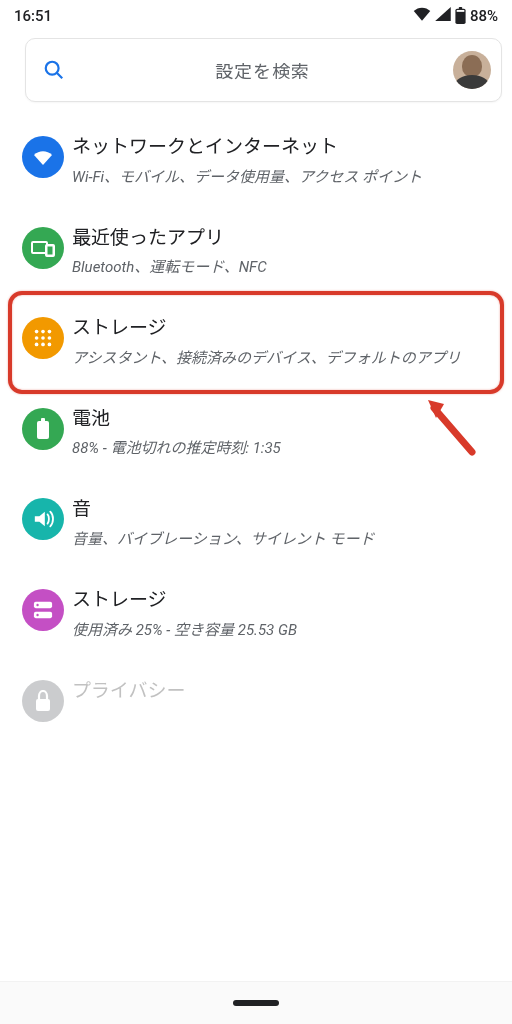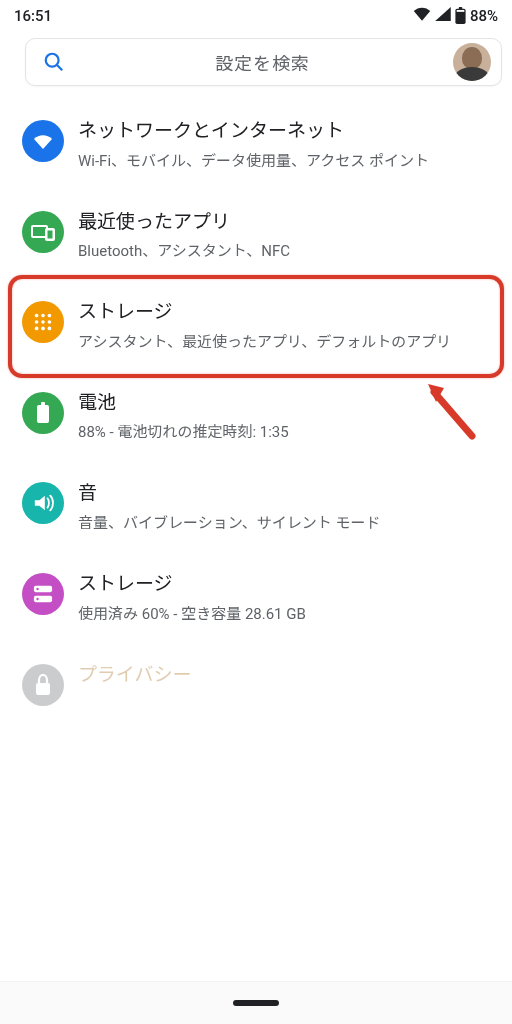--- a/index.html
+++ b/index.html
@@ -1,37 +1,37 @@
 <!DOCTYPE html>
 <html><head>
 <meta charset="utf-8">
 <style>
   * { box-sizing: border-box; margin: 0; padding: 0; }
   html, body { width: 512px; height: 1024px; font-family: -apple-system, Roboto, "Noto Sans JP", sans-serif; background: #fff; color: #202124; }
   .status-bar { height: 32px; display: flex; align-items: center; justify-content: space-between; padding: 0 14px; font-size: 15px; font-weight: 500; }
   .status-right { display: flex; gap: 4px; }
   .status-right svg { display: block; }
-  .search-card { margin: 6px 10px 8px 25px; height: 48px; border-radius: 10px; border: 1px solid #e4e4e4; background: #fff; display: flex; align-items: center; padding: 0 10px; box-shadow: 0 1px 2px rgba(0,0,0,0.04); }
+  .search-card { margin: 6px 10px 8px 25px; height: 64px; border-radius: 10px; border: 1px solid #e4e4e4; background: #fff; display: flex; align-items: center; padding: 0 10px; box-shadow: 0 1px 2px rgba(0,0,0,0.04); }
   .search-card .search-icon { width: 36px; display: flex; justify-content: center; }
   .search-card .placeholder { flex: 1; text-align: center; font-size: 18px; color: #5f6368; letter-spacing: 1px; }
   .avatar { width: 38px; height: 38px; border-radius: 50%; overflow: hidden; background: #c8b09a; position: relative; flex-shrink: 0; }
   .avatar::before { content: ""; position: absolute; width: 20px; height: 22px; background: #8b6d55; border-radius: 50% 50% 45% 45%; top: 4px; left: 9px; }
   .avatar::after { content: ""; position: absolute; width: 34px; height: 20px; background: #3a3a3a; border-radius: 50% 50% 0 0; bottom: -6px; left: 2px; }
   .list { padding: 6px 0 0 0; }
   .item { display: flex; align-items: flex-start; padding: 18px 22px 18px 22px; position: relative; }
   .icon-circle { width: 42px; height: 42px; border-radius: 50%; flex-shrink: 0; display: flex; align-items: center; justify-content: center; margin-top: 2px; }
-  .item-body { margin-left: 14px; flex: 1; min-width: 0; }
+  .item-body { margin-left: 8px; flex: 1; min-width: 0; }
   .item-title { font-size: 19px; color: #202124; line-height: 1.4; margin-bottom: 4px; }
-  .item-sub { font-size: 15px; color: #5f6368; line-height: 1.6; }
+  .item-sub { font-size: 15px; color: #5f6368; line-height: 1.6; font-style: italic; }
   .highlight-box { position: absolute; border: 4px solid #d83a2a; border-radius: 14px; left: 8px; right: 8px; top: -6px; bottom: -6px; pointer-events: none; filter: drop-shadow(0 0 1px rgba(216,58,42,0.4)); }
   .arrow-annot { position: absolute; right: 30px; bottom: -72px; pointer-events: none; }
   .nav-bar { position: absolute; bottom: 0; left: 0; right: 0; height: 42px; background: #fafafa; display: flex; align-items: center; justify-content: center; box-shadow: 0 -1px 0 rgba(0,0,0,0.05); }
   .nav-pill { width: 46px; height: 6px; border-radius: 3px; background: #202124; }
   .faded { opacity: 0.32; }
-  .faded .item-title { color: #a16207; }
+  .faded .item-title { color: #404040; }
 </style>
 </head>
 <body>
 
 <div class="status-bar">
   <span>16:51</span>
   <div class="status-right">
     <svg width="18" height="14" viewBox="0 0 24 18">
         <path d="M12 18 L1 5 C7 -1 17 -1 23 5 Z" fill="#202124"></path>
       </svg>
@@ -76,42 +76,42 @@
   <div class="item">
     <div class="icon-circle" style="background:#34a853">
       <svg width="24" height="18" viewBox="0 0 24 18" fill="none" stroke="#fff" stroke-width="2">
           <rect x="1" y="3" width="15" height="11" rx="1"></rect>
           <rect x="15" y="6" width="8" height="11" rx="1" fill="#34a853"></rect>
           <rect x="15.5" y="6.5" width="7" height="10" rx="1" fill="none" stroke="#fff"></rect>
         </svg>
     </div>
     <div class="item-body">
       <div class="item-title">最近使ったアプリ</div>
-      <div class="item-sub">Bluetooth、アシスタント、NFC</div>
+      <div class="item-sub">Bluetooth、運転モード、NFC</div>
     </div>
   </div>
 
   <div class="item" style="position:relative;">
     <div class="highlight-box"></div>
     <div class="icon-circle" style="background:#f29900">
       <svg width="22" height="22" viewBox="0 0 24 24" fill="#fff">
           <circle cx="5" cy="5" r="2"></circle>
           <circle cx="12" cy="5" r="2"></circle>
           <circle cx="19" cy="5" r="2"></circle>
           <circle cx="5" cy="12" r="2"></circle>
           <circle cx="12" cy="12" r="2"></circle>
           <circle cx="19" cy="12" r="2"></circle>
           <circle cx="5" cy="19" r="2"></circle>
           <circle cx="12" cy="19" r="2"></circle>
           <circle cx="19" cy="19" r="2"></circle>
         </svg>
     </div>
     <div class="item-body">
       <div class="item-title">ストレージ</div>
-      <div class="item-sub">アシスタント、最近使ったアプリ、デフォルトのアプリ</div>
+      <div class="item-sub">アシスタント、接続済みのデバイス、デフォルトのアプリ</div>
     </div>
     <svg class="arrow-annot" width="60" height="70" viewBox="0 0 60 70">
         <path d="M50 62 L12 18" stroke="#d83a2a" stroke-width="7" stroke-linecap="round"></path>
         <path d="M6 10 L22 14 L14 28 Z" fill="#d83a2a"></path>
       </svg>
   </div>
 
   <div class="item">
     <div class="icon-circle" style="background:#34a853">
       <svg width="14" height="22" viewBox="0 0 14 22" fill="#fff">
@@ -143,21 +143,21 @@
     <div class="icon-circle" style="background:#c44fc4">
       <svg width="22" height="20" viewBox="0 0 24 22" fill="#fff">
           <rect x="2" y="2" width="20" height="7" rx="2"></rect>
           <rect x="2" y="13" width="20" height="7" rx="2"></rect>
           <circle cx="6" cy="5.5" r="1.3" fill="#c44fc4"></circle>
           <circle cx="6" cy="16.5" r="1.3" fill="#c44fc4"></circle>
         </svg>
     </div>
     <div class="item-body">
       <div class="item-title">ストレージ</div>
-      <div class="item-sub">使用済み 60% - 空き容量 28.61 GB</div>
+      <div class="item-sub">使用済み 25% - 空き容量 25.53 GB</div>
     </div>
   </div>
 
   <div class="item faded">
     <div class="icon-circle" style="background:#5f6368">
       <svg width="20" height="22" viewBox="0 0 20 22" fill="#fff">
           <rect x="3" y="9" width="14" height="12" rx="2"></rect>
           <path d="M6 9 L6 6 C6 3 8 1 10 1 C12 1 14 3 14 6 L14 9" fill="none" stroke="#fff" stroke-width="2.2"></path>
         </svg>
     </div>

